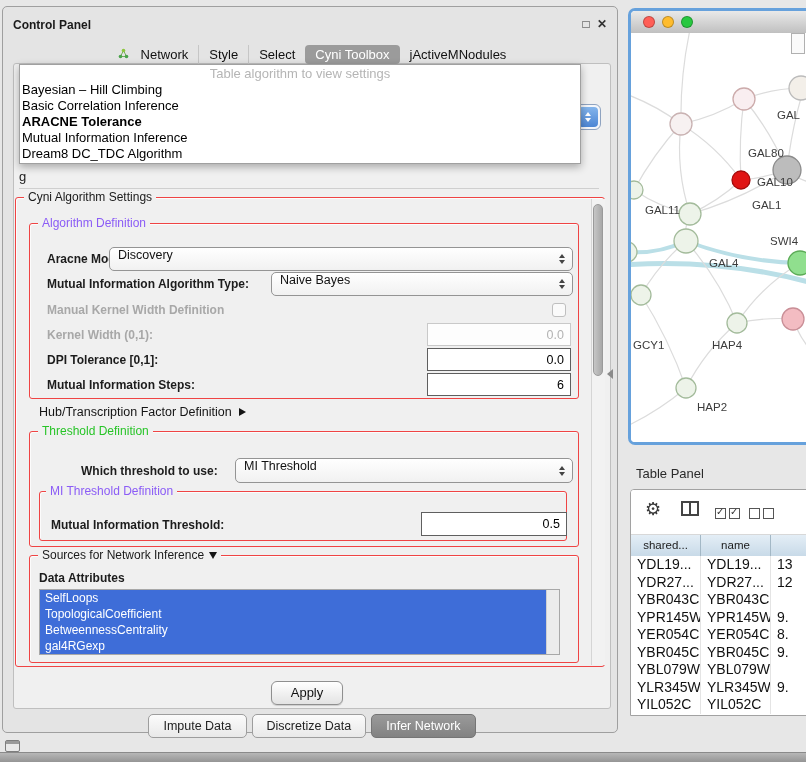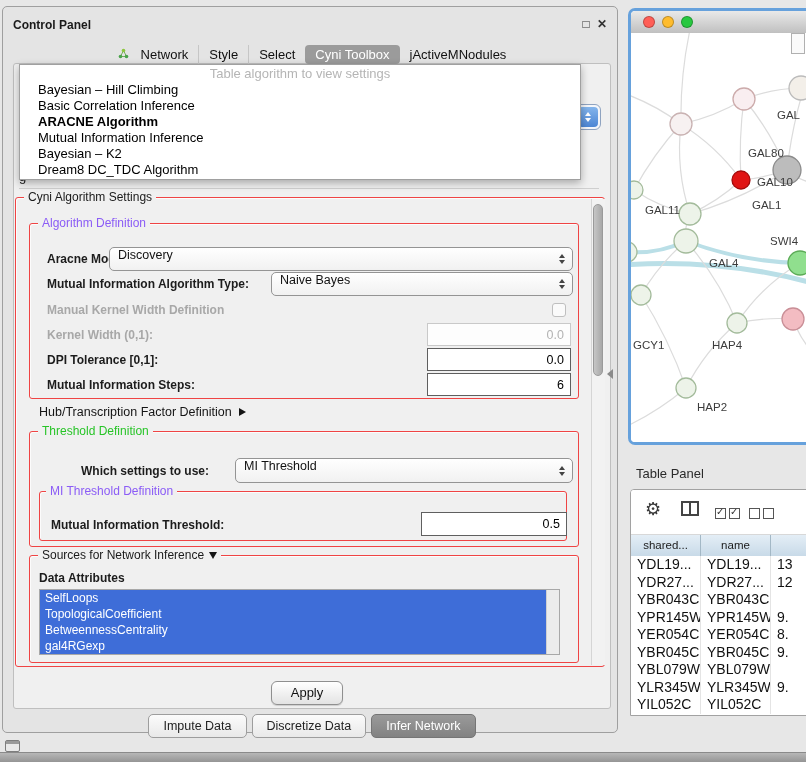--- a/index.html
+++ b/index.html
@@ -22,21 +22,21 @@
   .tab.sel+.tab{border-left:none;}
   #bottom-tabs{position:absolute;left:10px;top:707px;width:598px;display:flex;
       justify-content:center;gap:5px;text-align:center;}
   .btab{height:22px;line-height:22px;padding:0 14px;font-size:12.5px;color:#222;
       background:linear-gradient(#fbfbfb,#e9e9e9);border:1px solid #9d9d9d;border-radius:5px;white-space:nowrap;}
   .btab.sel{background:linear-gradient(#9a9a9a,#828282);color:#fff;border-color:#757575;}
   
   #algo-dd{position:absolute;left:16px;top:57px;width:560px;background:#fff;
       border:1px solid #a0a0a0;box-shadow:0 3px 8px rgba(0,0,0,.3);z-index:40;padding:1px 0;}
   .dd-header{height:16px;line-height:16px;text-align:center;color:#b5b5b5;font-size:13px;}
-  .dd-item{height:16px;line-height:16px;padding-left:18px;font-size:13px;color:#000;}
+  .dd-item{height:16px;line-height:16px;padding-left:2px;font-size:13px;color:#000;}
   .dd-item.bold{font-weight:bold;}
   
   #combo-frag{position:absolute;left:552px;top:97px;width:46px;height:26px;border:1px solid #8fa3c0;
       border-radius:6px;background:#f4f6fa;z-index:20;box-sizing:border-box;}
   #combo-frag .cap{position:absolute;right:2px;top:2px;bottom:2px;width:20px;border-radius:4px;
       background:linear-gradient(#84b5ec,#4d86d4);display:flex;flex-direction:column;
       align-items:center;justify-content:center;gap:2px;}
   #combo-frag .cap i{display:block;width:0;height:0;border-left:3px solid transparent;border-right:3px solid transparent;}
   #combo-frag .cap .u{border-bottom:4px solid #fff;}
   #combo-frag .cap .d{border-top:4px solid #fff;}
@@ -153,23 +153,22 @@
         <i class="d"></i>
       </div>
   </div>
   <div id="frag-g">g</div>
   <div id="frag-line"></div>
 
   <div id="algo-dd">
       <div class="dd-header">Table algorithm to view settings</div>
       <div class="dd-item">Bayesian – Hill Climbing</div>
       <div class="dd-item">Basic Correlation Inference</div>
-      <div class="dd-item bold">ARACNE Algorithm</div>
+      <div class="dd-item bold">ARACNE Tolerance</div>
       <div class="dd-item">Mutual Information Inference</div>
-      <div class="dd-item">Bayesian – K2</div>
       <div class="dd-item">Dream8 DC_TDC Algorithm</div>
     </div>
 
   <div class="group" style="left:12px;top:190px;width:590px;height:470px;">
     <span class="legend" style="left:8px;">Cyni Algorithm Settings</span>
   </div>
   <div id="sb-track"></div>
   <div id="sb-thumb"></div>
 
   <div class="group" style="left:26px;top:216px;width:550px;height:176px;">
@@ -200,21 +199,21 @@
   <div class="blabel" style="left:44px;top:371px;">Mutual Information Steps:</div>
   <input class="tin" style="left: 424px; top: 366px; width: 144px;" readonly="" value="6">
 
   <div class="abs" style="left:36px;top:398px;font-size:12.5px;color:#141414;">
     <span>Hub/Transcription Factor Definition</span><span class="tri-right"></span>
   </div>
 
   <div class="group" style="left:26px;top:424px;width:550px;height:116px;">
     <span class="legend green" style="left:8px;">Threshold Definition</span>
   </div>
-  <div class="blabel" style="left:78px;top:457px;">Which settings to use:</div>
+  <div class="blabel" style="left:78px;top:457px;">Which threshold to use:</div>
   <div class="combo" style="left:232px;top:451px;width:338px;height:25px;">
     <span>MI Threshold</span>
     <span class="arr">
         <i class="u"></i>
         <i class="d"></i>
       </span>
   </div>
   <div class="group" style="left:36px;top:484px;width:528px;height:50px;">
     <span class="legend blue" style="left:6px;">MI Threshold Definition</span>
   </div>

